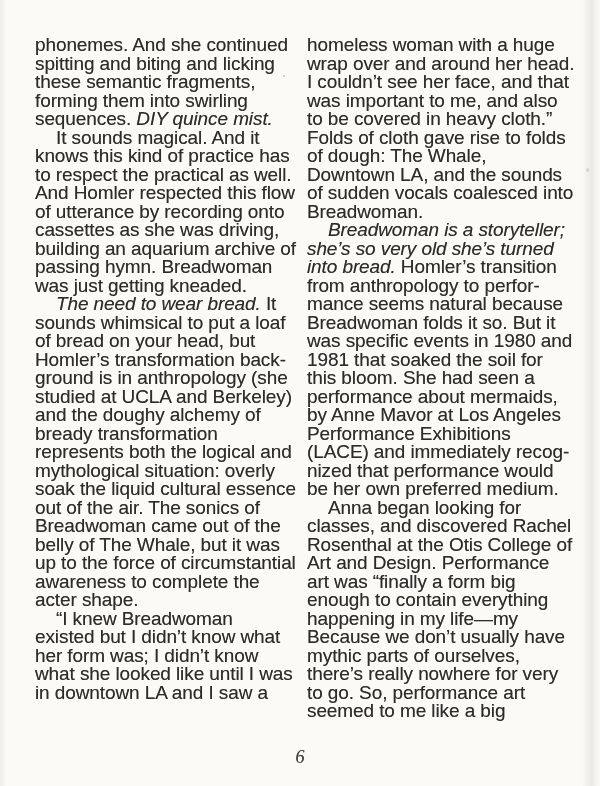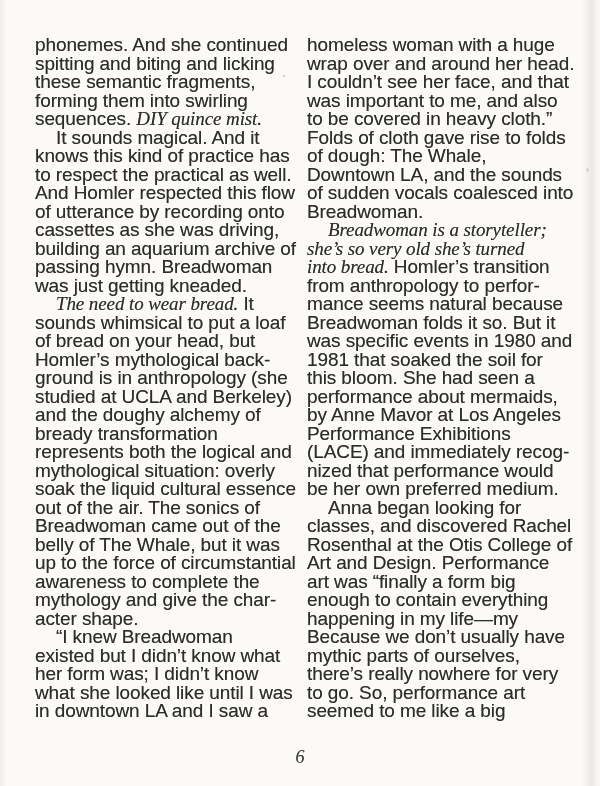--- a/index.html
+++ b/index.html
@@ -29,21 +29,21 @@
     text-shadow: 0 0 0.6px rgba(55,55,55,0.55);
   }
   .col-left  { left: 35px;  width: 266px; }
   .col-right { left: 307px; width: 276px; }
   .line {
     height: 18.5px;
     line-height: 18.5px;
     white-space: pre;
   }
   .line.indent { padding-left: 21px; }
-  .line i { font-style: italic; font-family: Liberation Serif, serif; }
+  .line i { font-style: italic; }
   .page-number {
     position: absolute;
     top: 747px;
     left: 0;
     width: 600px;
     text-align: center;
     font-family: "Liberation Serif", serif;
     font-style: italic;
     font-size: 18px;
     color: #3a3a3a;
@@ -95,34 +95,33 @@
       <div class="line"><span>to respect the practical as well.</span></div>
       <div class="line"><span>And Homler respected this flow</span></div>
       <div class="line"><span>of utterance by recording onto</span></div>
       <div class="line"><span>cassettes as she was driving,</span></div>
       <div class="line"><span>building an aquarium archive of</span></div>
       <div class="line"><span>passing hymn. Breadwoman</span></div>
       <div class="line"><span>was just getting kneaded.</span></div>
       <div class="line indent"><i>The need to wear bread.</i><span> It</span></div>
       <div class="line"><span>sounds whimsical to put a loaf</span></div>
       <div class="line"><span>of bread on your head, but</span></div>
-      <div class="line"><span>Homler’s mythological back-</span></div>
+      <div class="line"><span>Homler’s transformation back-</span></div>
       <div class="line"><span>ground is in anthropology (she</span></div>
       <div class="line"><span>studied at UCLA and Berkeley)</span></div>
       <div class="line"><span>and the doughy alchemy of</span></div>
       <div class="line"><span>bready transformation</span></div>
       <div class="line"><span>represents both the logical and</span></div>
       <div class="line"><span>mythological situation: overly</span></div>
       <div class="line"><span>soak the liquid cultural essence</span></div>
       <div class="line"><span>out of the air. The sonics of</span></div>
       <div class="line"><span>Breadwoman came out of the</span></div>
       <div class="line"><span>belly of The Whale, but it was</span></div>
       <div class="line"><span>up to the force of circumstantial</span></div>
       <div class="line"><span>awareness to complete the</span></div>
-      <div class="line"><span>mythology and give the char-</span></div>
       <div class="line"><span>acter shape.</span></div>
       <div class="line indent"><span>“I knew Breadwoman</span></div>
       <div class="line"><span>existed but I didn’t know what</span></div>
       <div class="line"><span>her form was; I didn’t know</span></div>
       <div class="line"><span>what she looked like until I was</span></div>
       <div class="line"><span>in downtown LA and I saw a</span></div>
     </div>
   <div class="col col-right">
       <div class="line"><span>homeless woman with a huge</span></div>
       <div class="line"><span>wrap over and around her head.</span></div>

